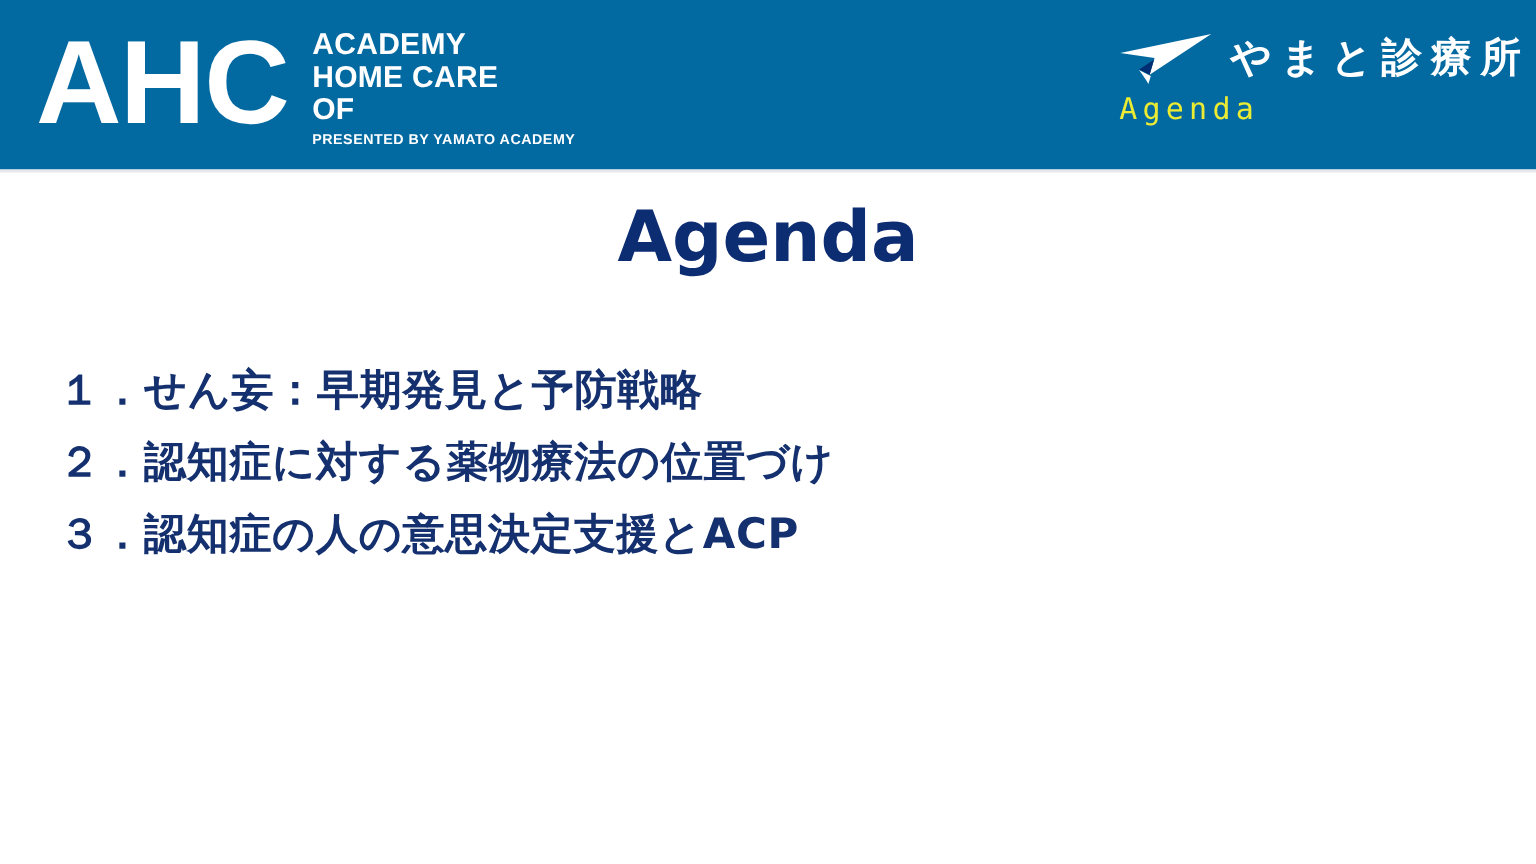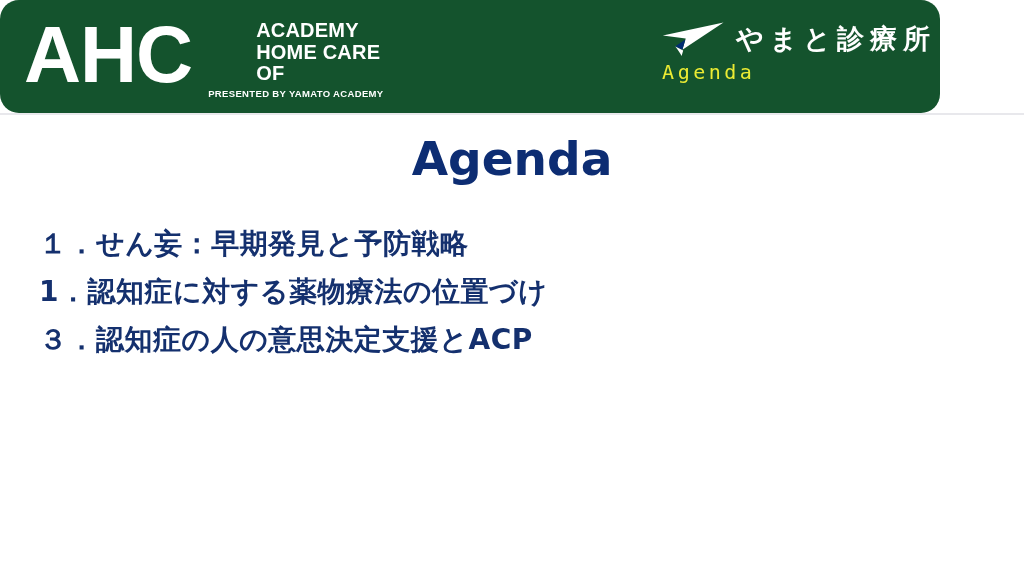--- a/index.html
+++ b/index.html
@@ -14,25 +14,24 @@
     font-family: "Liberation Sans", "DejaVu Sans", sans-serif;
     overflow: hidden;
     position: relative;
   }
 
   
   .header-bar {
     position: absolute;
     left: 0;
     top: 0;
-    width: 940px;
+    width: 1024px;
     height: 113px;
-    background: #14532d;
+    background: #0369a1;
     box-sizing: border-box;
-    border-radius: 19px;
   }
   .header-rule {
     position: absolute;
     left: 0;
     top: 113px;
     width: 1024px;
     height: 2px;
     background: #e8e8ec;
   }
 
@@ -60,21 +59,20 @@
     flex-direction: column;
   }
   .brand-word {
     font-family: "Liberation Sans", "DejaVu Sans", sans-serif;
     font-weight: bold;
     font-size: 20px;
     line-height: 21.5px;
     letter-spacing: 0.2px;
     color: #ffffff;
     white-space: nowrap;
-    margin-left: 48px;
   }
   .brand-presented {
     margin-top: 3px;
     font-family: "Liberation Sans", "DejaVu Sans", sans-serif;
     font-weight: bold;
     font-size: 9.5px;
     line-height: 11px;
     letter-spacing: 0.35px;
     color: #ffffff;
     white-space: nowrap;
@@ -134,21 +132,21 @@
     font-weight: bold;
     font-size: 47px;
     line-height: 58px;
     color: #0d2d73;
     white-space: nowrap;
   }
 
   .agenda-list {
     position: absolute;
     left: 39px;
-    top: 220px;
+    top: 236px;
     width: 920px;
     margin: 0;
     padding: 0;
     list-style: none;
   }
   .agenda-item {
     font-family: "DejaVu Sans", "Liberation Sans", sans-serif;
     font-weight: bold;
     font-size: 28px;
     line-height: 48px;
@@ -184,15 +182,15 @@
     <div class="clinic-section">Agenda</div>
   </div>
 
 </div>
 <div class="header-rule"></div>
 
 <div class="slide-title">Agenda</div>
 
 <ul class="agenda-list">
   <li class="agenda-item">１．せん妄：早期発見と予防戦略</li>
-  <li class="agenda-item">1．認知症に対する薬物療法の位置づけ</li>
+  <li class="agenda-item">２．認知症に対する薬物療法の位置づけ</li>
   <li class="agenda-item">３．認知症の人の意思決定支援とACP</li>
 </ul>
 
 </body></html>

